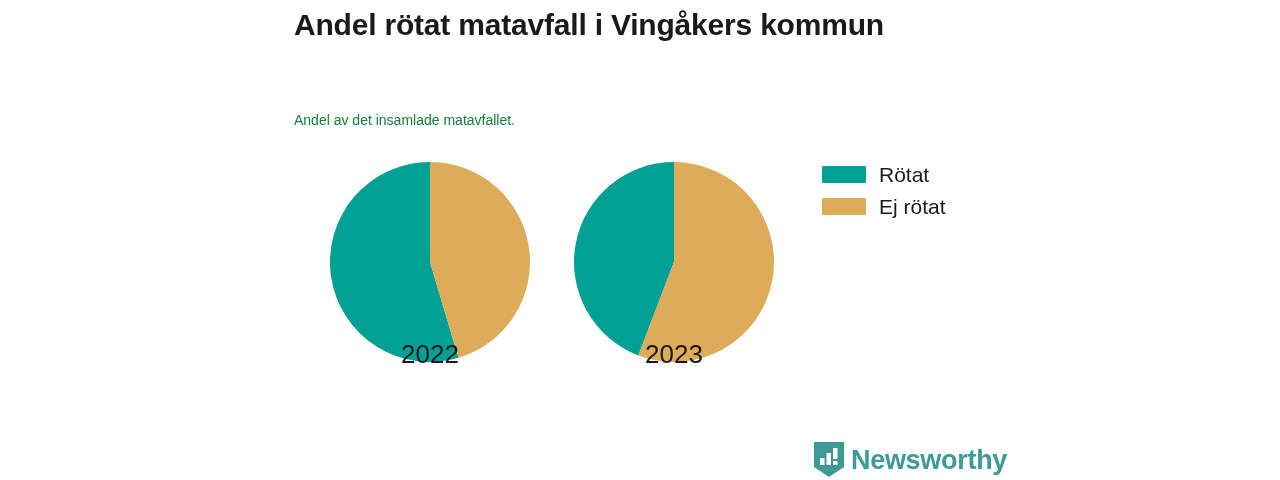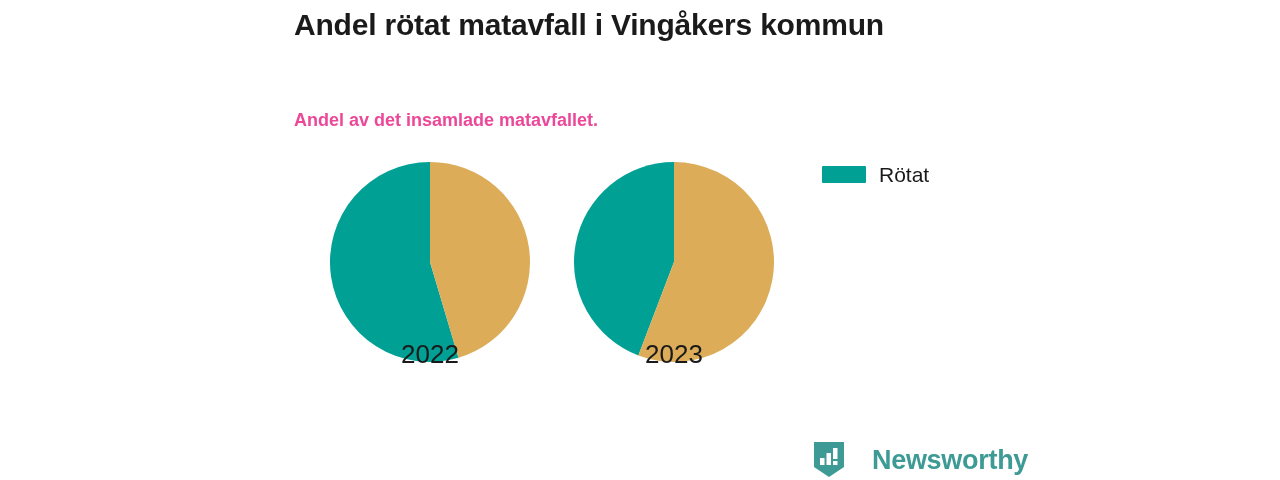--- a/index.html
+++ b/index.html
@@ -25,24 +25,24 @@
     font-weight: bold;
     line-height: 41px;
     color: #1a1a1a;
     letter-spacing: -0.2px;
   }
   #chart-subtitle {
     position: absolute;
     left: 294px;
     top: 105px;
     width: 600px;
-    font-size: 18px;
-    font-weight: bold;
+    font-size: 14px;
+    font-weight: normal;
     line-height: 30px;
-    color: #ec4899;
+    color: #15803d;
   }
   .pie-group {
     position: absolute;
     width: 200px;
     height: 200px;
   }
   .pie-svg { display: block; width: 200px; height: 200px; }
   .pie-label {
     position: absolute;
     top: 177px;
@@ -80,21 +80,21 @@
     color: #1a1a1a;
     line-height: 23px;
     white-space: nowrap;
   }
   #brand {
     position: absolute;
     left: 812px;
     top: 440px;
     display: flex;
     align-items: center;
-    gap: 26px;
+    gap: 5px;
   }
   #brand-mark { width: 34px; height: 39px; display: block; }
   #brand-name {
     font-size: 27px;
     font-weight: bold;
     color: #3d9a94;
     letter-spacing: -0.3px;
     line-height: 32px;
   }
 </style>
@@ -125,20 +125,24 @@
         </g>
     </svg>
     <div class="pie-label">2023</div>
   </div>
 
   <div id="legend">
     <div class="legend-item">
       <span class="legend-swatch" style="background: rgb(0, 160, 149);"></span>
       <span class="legend-label">Rötat</span>
     </div>
+    <div class="legend-item">
+      <span class="legend-swatch" style="background: rgb(220, 172, 88);"></span>
+      <span class="legend-label">Ej rötat</span>
+    </div>
   </div>
 
   <div id="brand">
     <svg id="brand-mark" viewBox="0 0 34 39">
       <path d="M2 2 H32 V27 L17 37 L2 27 Z" fill="#3d9a94"></path>
       <rect x="8" y="18" width="4.5" height="7" fill="#ffffff"></rect>
       <rect x="14.5" y="13" width="4.5" height="12" fill="#ffffff"></rect>
       <rect x="21" y="8" width="4.5" height="11" fill="#ffffff"></rect>
       <rect x="21" y="21" width="4.5" height="4" fill="#ffffff"></rect>
     </svg>

